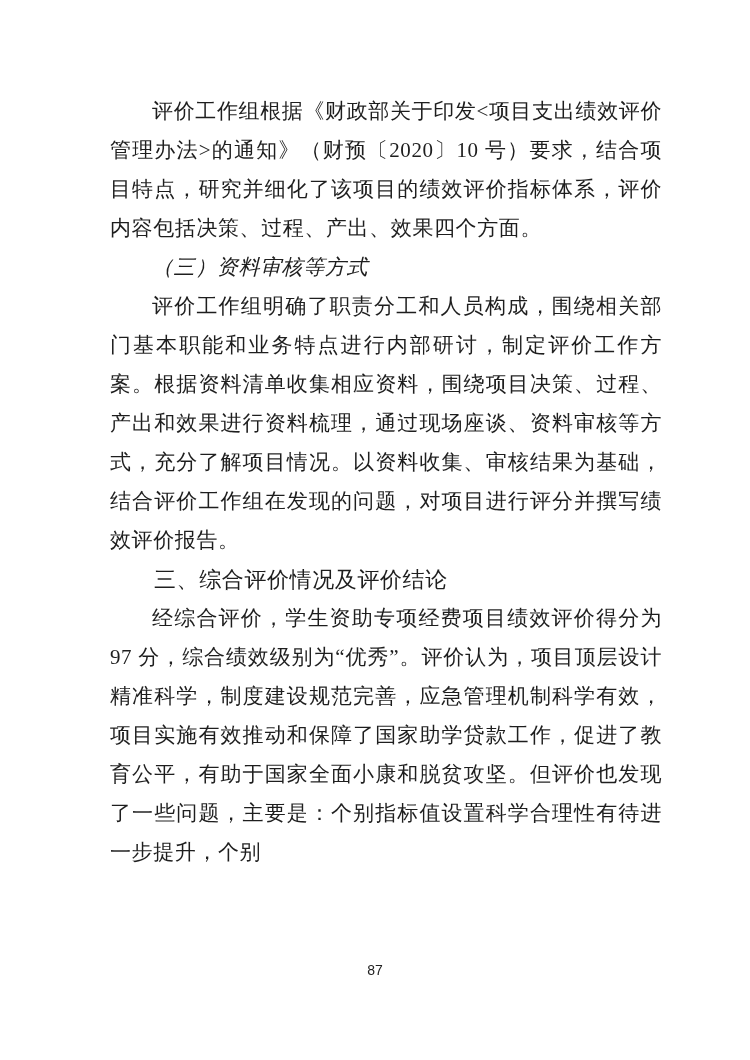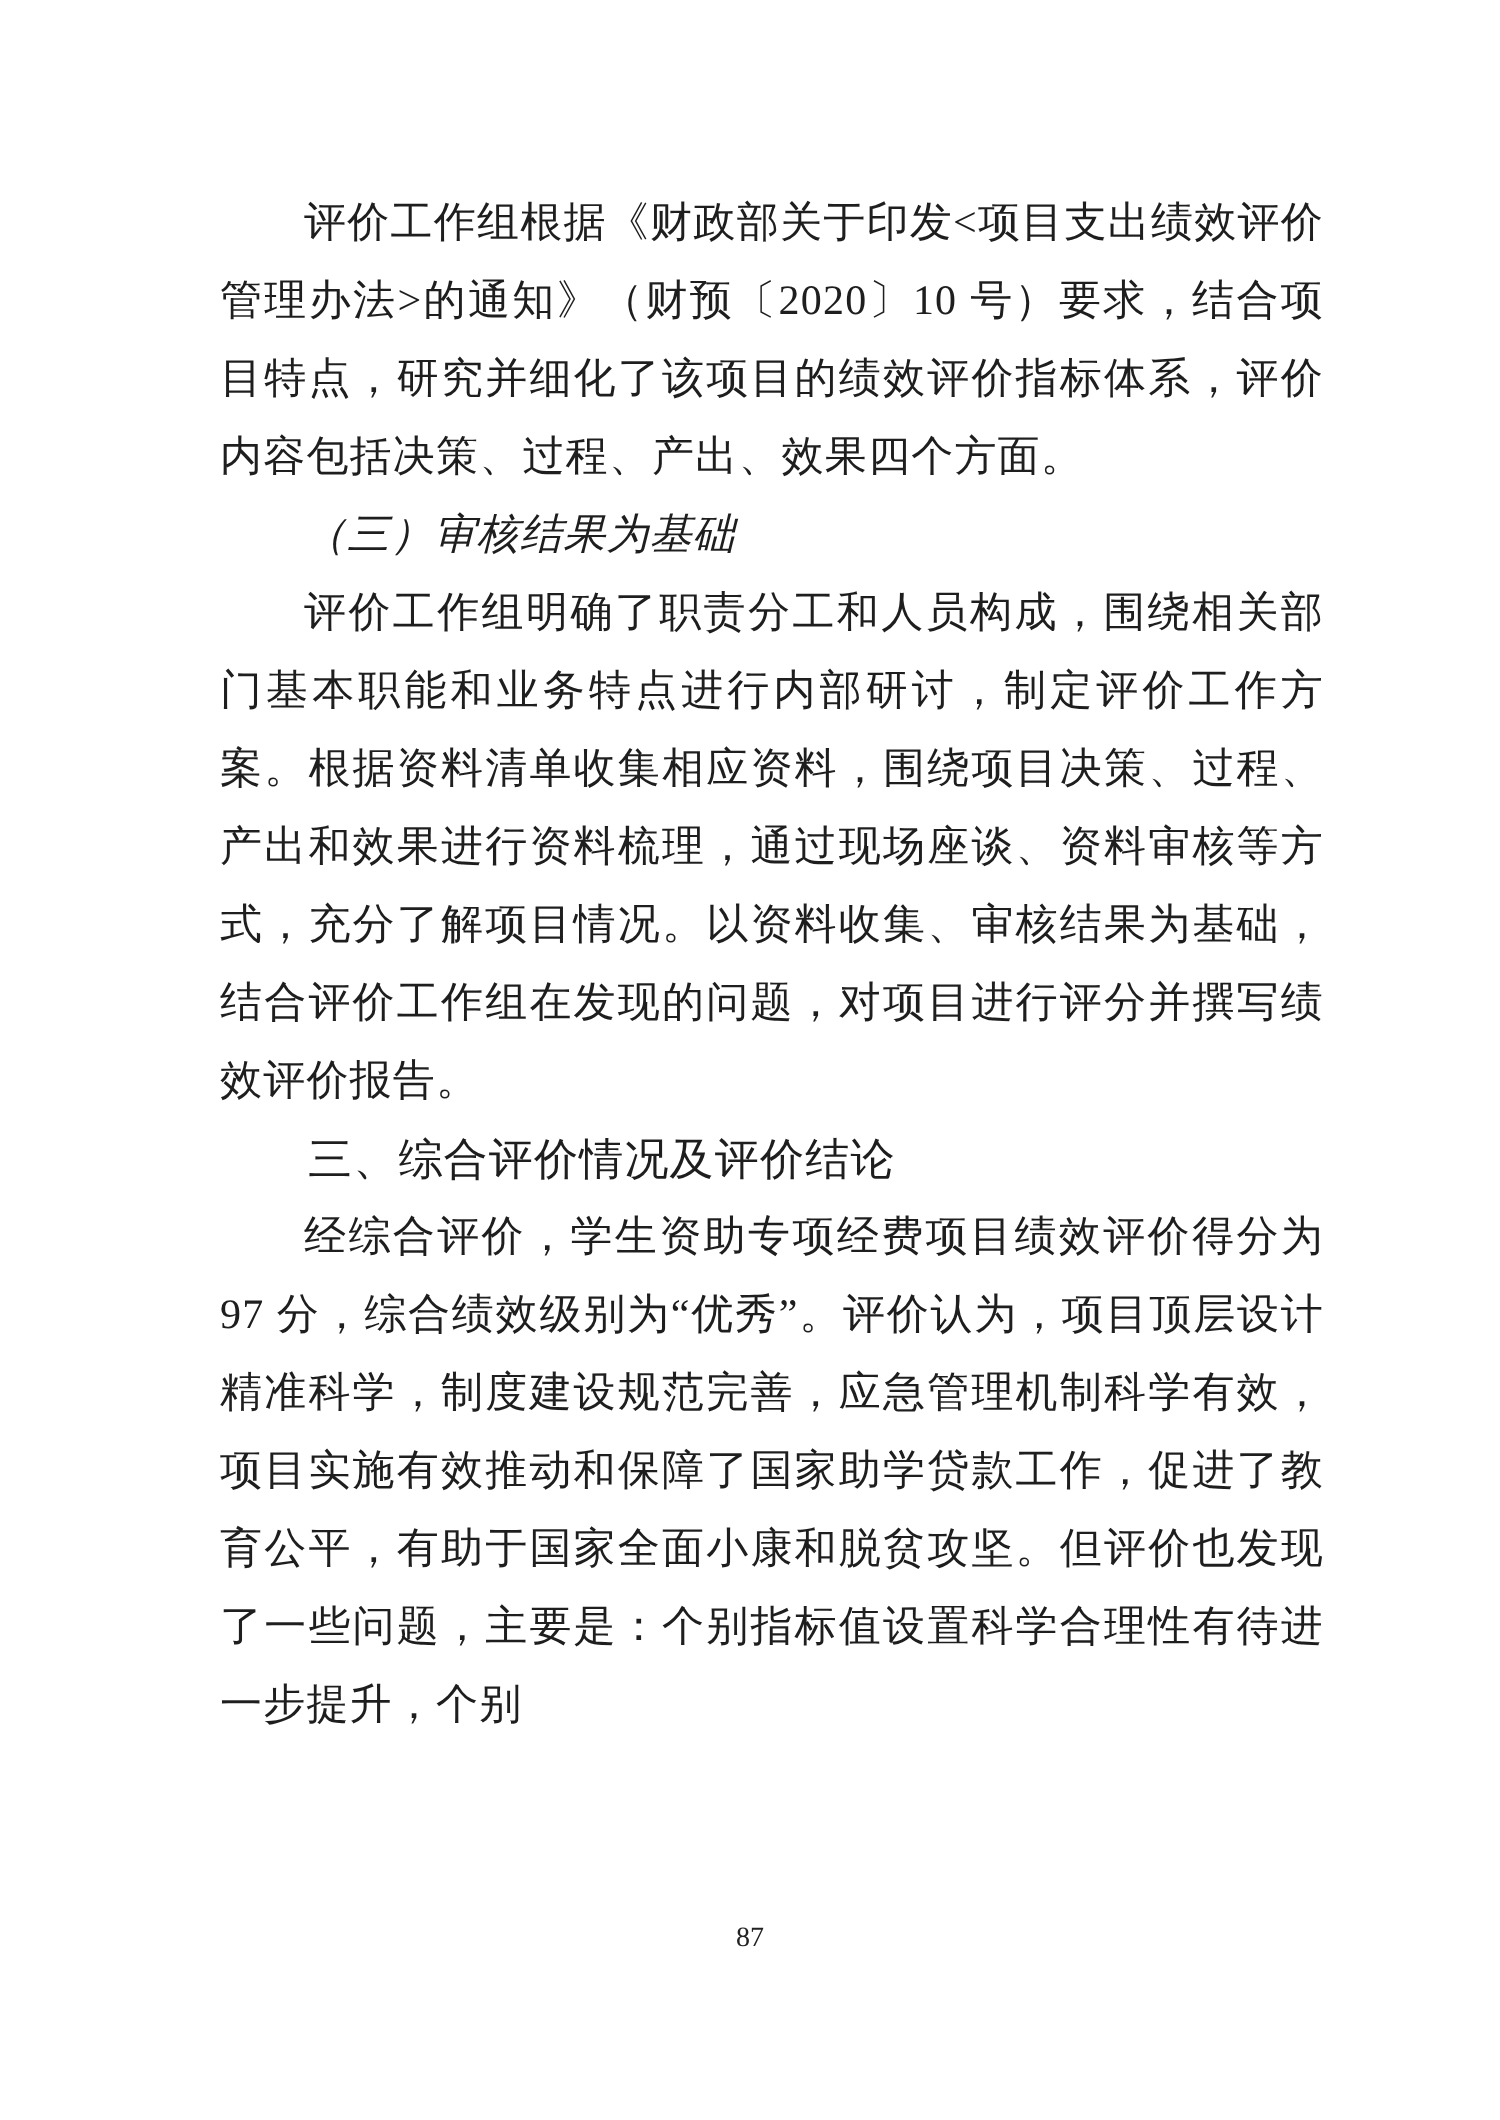--- a/index.html
+++ b/index.html
@@ -46,28 +46,28 @@
     letter-spacing: 1.2px;
   }
   .page-footer {
     position: absolute;
     top: 962px;
     left: 0;
     right: 0;
     text-align: center;
     font-size: 14px;
     color: #222222;
-    font-family: Liberation Serif, serif;
+    font-family: Liberation Sans, sans-serif;
   }
 </style>
 </head>
 <body>
 
 <div class="page">
   <div class="content">
     <p>评价工作组根据《财政部关于印发&lt;项目支出绩效评价管理办法&gt;的通知》（财预〔2020〕10 号）要求，结合项目特点，研究并细化了该项目的绩效评价指标体系，评价内容包括决策、过程、产出、效果四个方面。</p>
-    <p class="kaiti-heading">（三）审核结果为基础</p>
+    <p class="kaiti-heading">（三）资料审核等方式</p>
     <p>评价工作组明确了职责分工和人员构成，围绕相关部门基本职能和业务特点进行内部研讨，制定评价工作方案。根据资料清单收集相应资料，围绕项目决策、过程、产出和效果进行资料梳理，通过现场座谈、资料审核等方式，充分了解项目情况。以资料收集、审核结果为基础，结合评价工作组在发现的问题，对项目进行评分并撰写绩效评价报告。</p>
     <p class="bold-heading">三、综合评价情况及评价结论</p>
     <p>经综合评价，学生资助专项经费项目绩效评价得分为 97 分，综合绩效级别为“优秀”。评价认为，项目顶层设计精准科学，制度建设规范完善，应急管理机制科学有效，项目实施有效推动和保障了国家助学贷款工作，促进了教育公平，有助于国家全面小康和脱贫攻坚。但评价也发现了一些问题，主要是：个别指标值设置科学合理性有待进一步提升，个别</p>
   </div>
   <div class="page-footer">87</div>
 </div>
 
 </body></html>

